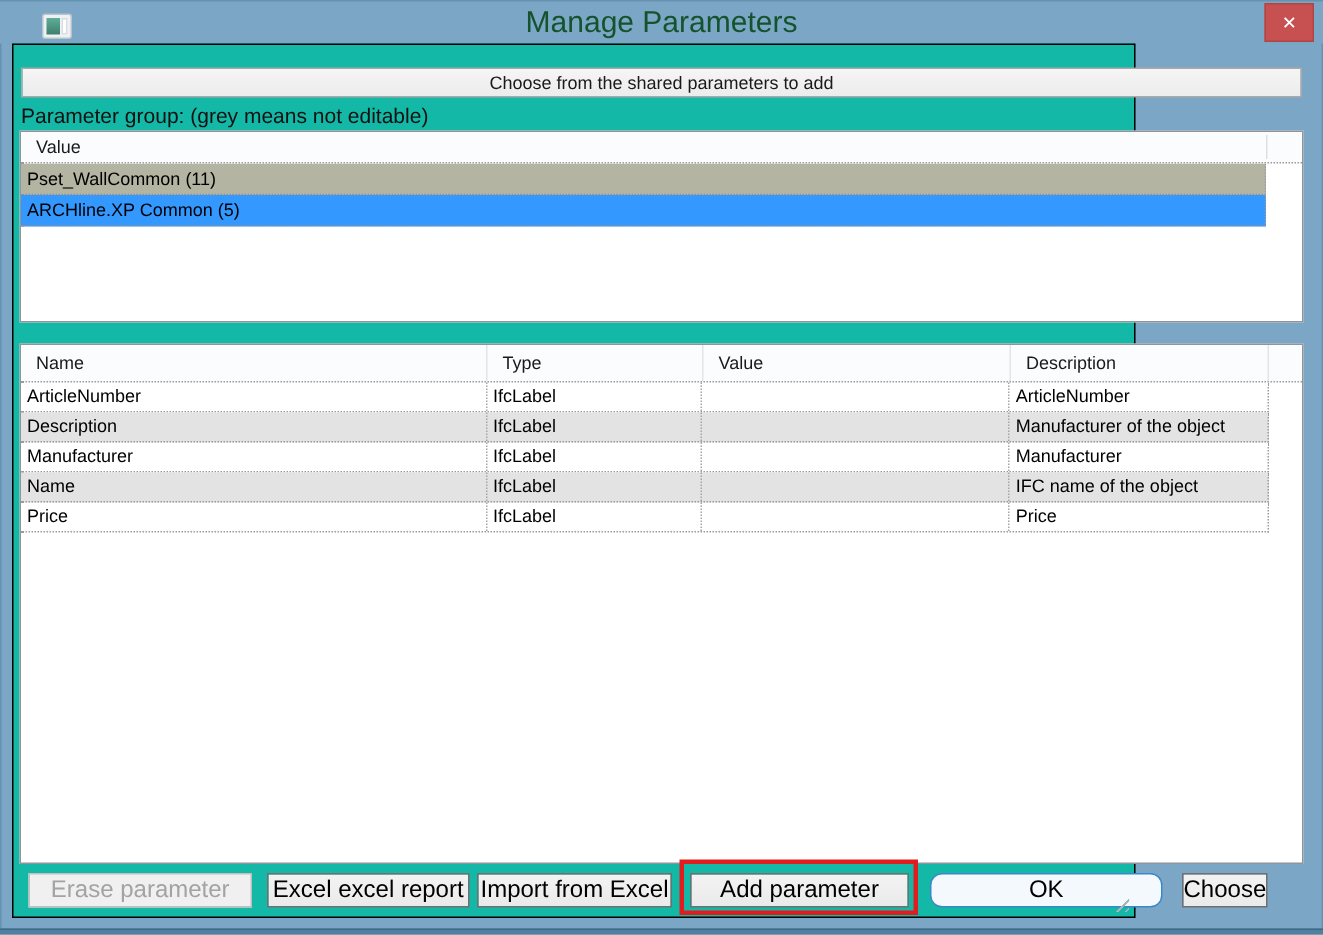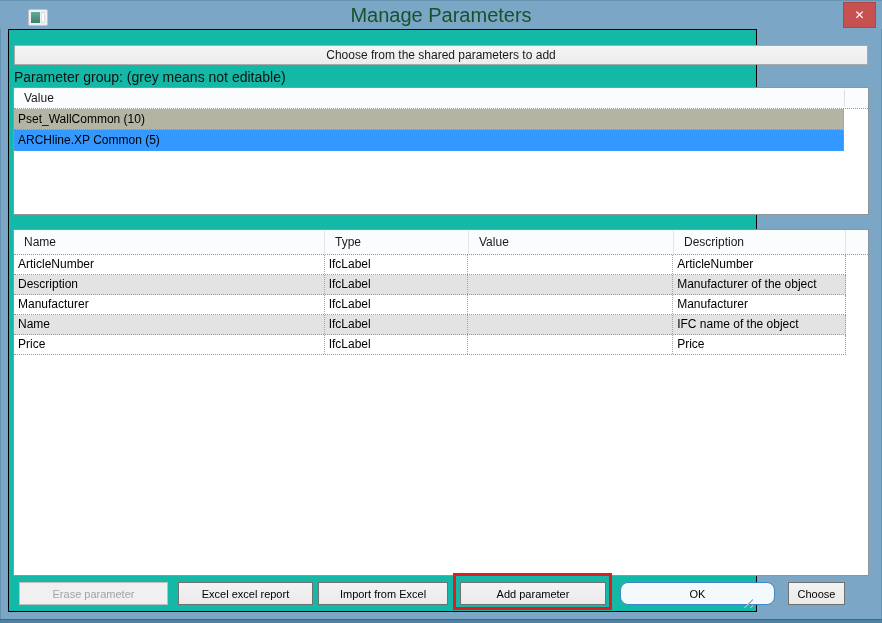--- a/index.html
+++ b/index.html
@@ -55,21 +55,21 @@
   .t-row { display:flex; width:832px; height:20px;
     border-bottom:1px dotted #9b9b9b; border-right:1px dotted #9b9b9b; }
   .t-row.stripe { background:#e3e3e3; }
   .t-row .cell { font-size:12px; line-height:19px; padding-left:4px; color:#000;
     overflow:hidden; white-space:nowrap; }
   .c-name { width:311px; border-right:1px dotted #a5a5a5; }
   .c-type { width:144px; border-right:1px dotted #a5a5a5; }
   .c-value { width:205px; border-right:1px dotted #a5a5a5; }
   .c-desc { width:172px; }
   
-  .btn { position:absolute; top:552px; height:23px; font-size:11px; color:#000;
+  .btn { position:absolute; top:552px; height:23px; font-size:16px; color:#000;
     background:linear-gradient(#f3f3f3,#eaeaea); border:1px solid #707070;
     text-align:center; font-family:"Liberation Sans", sans-serif; cursor:pointer; }
   .btn.disabled { color:#a3a3a3; border-color:#bfbfbf;
     background:#f0f0f0; cursor:default; }
   .btn.default-ok { border:1px solid #3c87c9; background:#f3f9fd; }
   .red-box { position:absolute; left:444px; top:543px; width:159px; height:37px;
     border:3px solid #e11c1f; }
   .resize-grip { position:absolute; right:3px; bottom:3px; width:13px; height:13px;
     background:repeating-linear-gradient(135deg,#a8b2ba 0 1px,transparent 1px 4px);
     clip-path:polygon(100% 0,100% 100%,0 100%); cursor:nwse-resize; }
@@ -94,21 +94,21 @@
 
     <div class="choose-bar">Choose from the shared parameters to add</div>
 
     <div class="pg-label">Parameter group: (grey means not editable)</div>
 
     <div class="group-list">
       <div class="list-header">
         <span class="hdr-text">Value</span>
         <span class="hdr-sep"></span>
       </div>
-      <div class="group-row grey">Pset_WallCommon (10)</div>
+      <div class="group-row grey">Pset_WallCommon (11)</div>
       <div class="group-row selected">ARCHline.XP Common (5)</div>
     </div>
 
     <div class="param-table">
       <div class="t-header">
         <div class="hcell c-name">Name</div>
         <div class="hcell c-type">Type</div>
         <div class="hcell c-value">Value</div>
         <div class="hcell c-desc">Description</div>
         <div class="hfill"></div>

